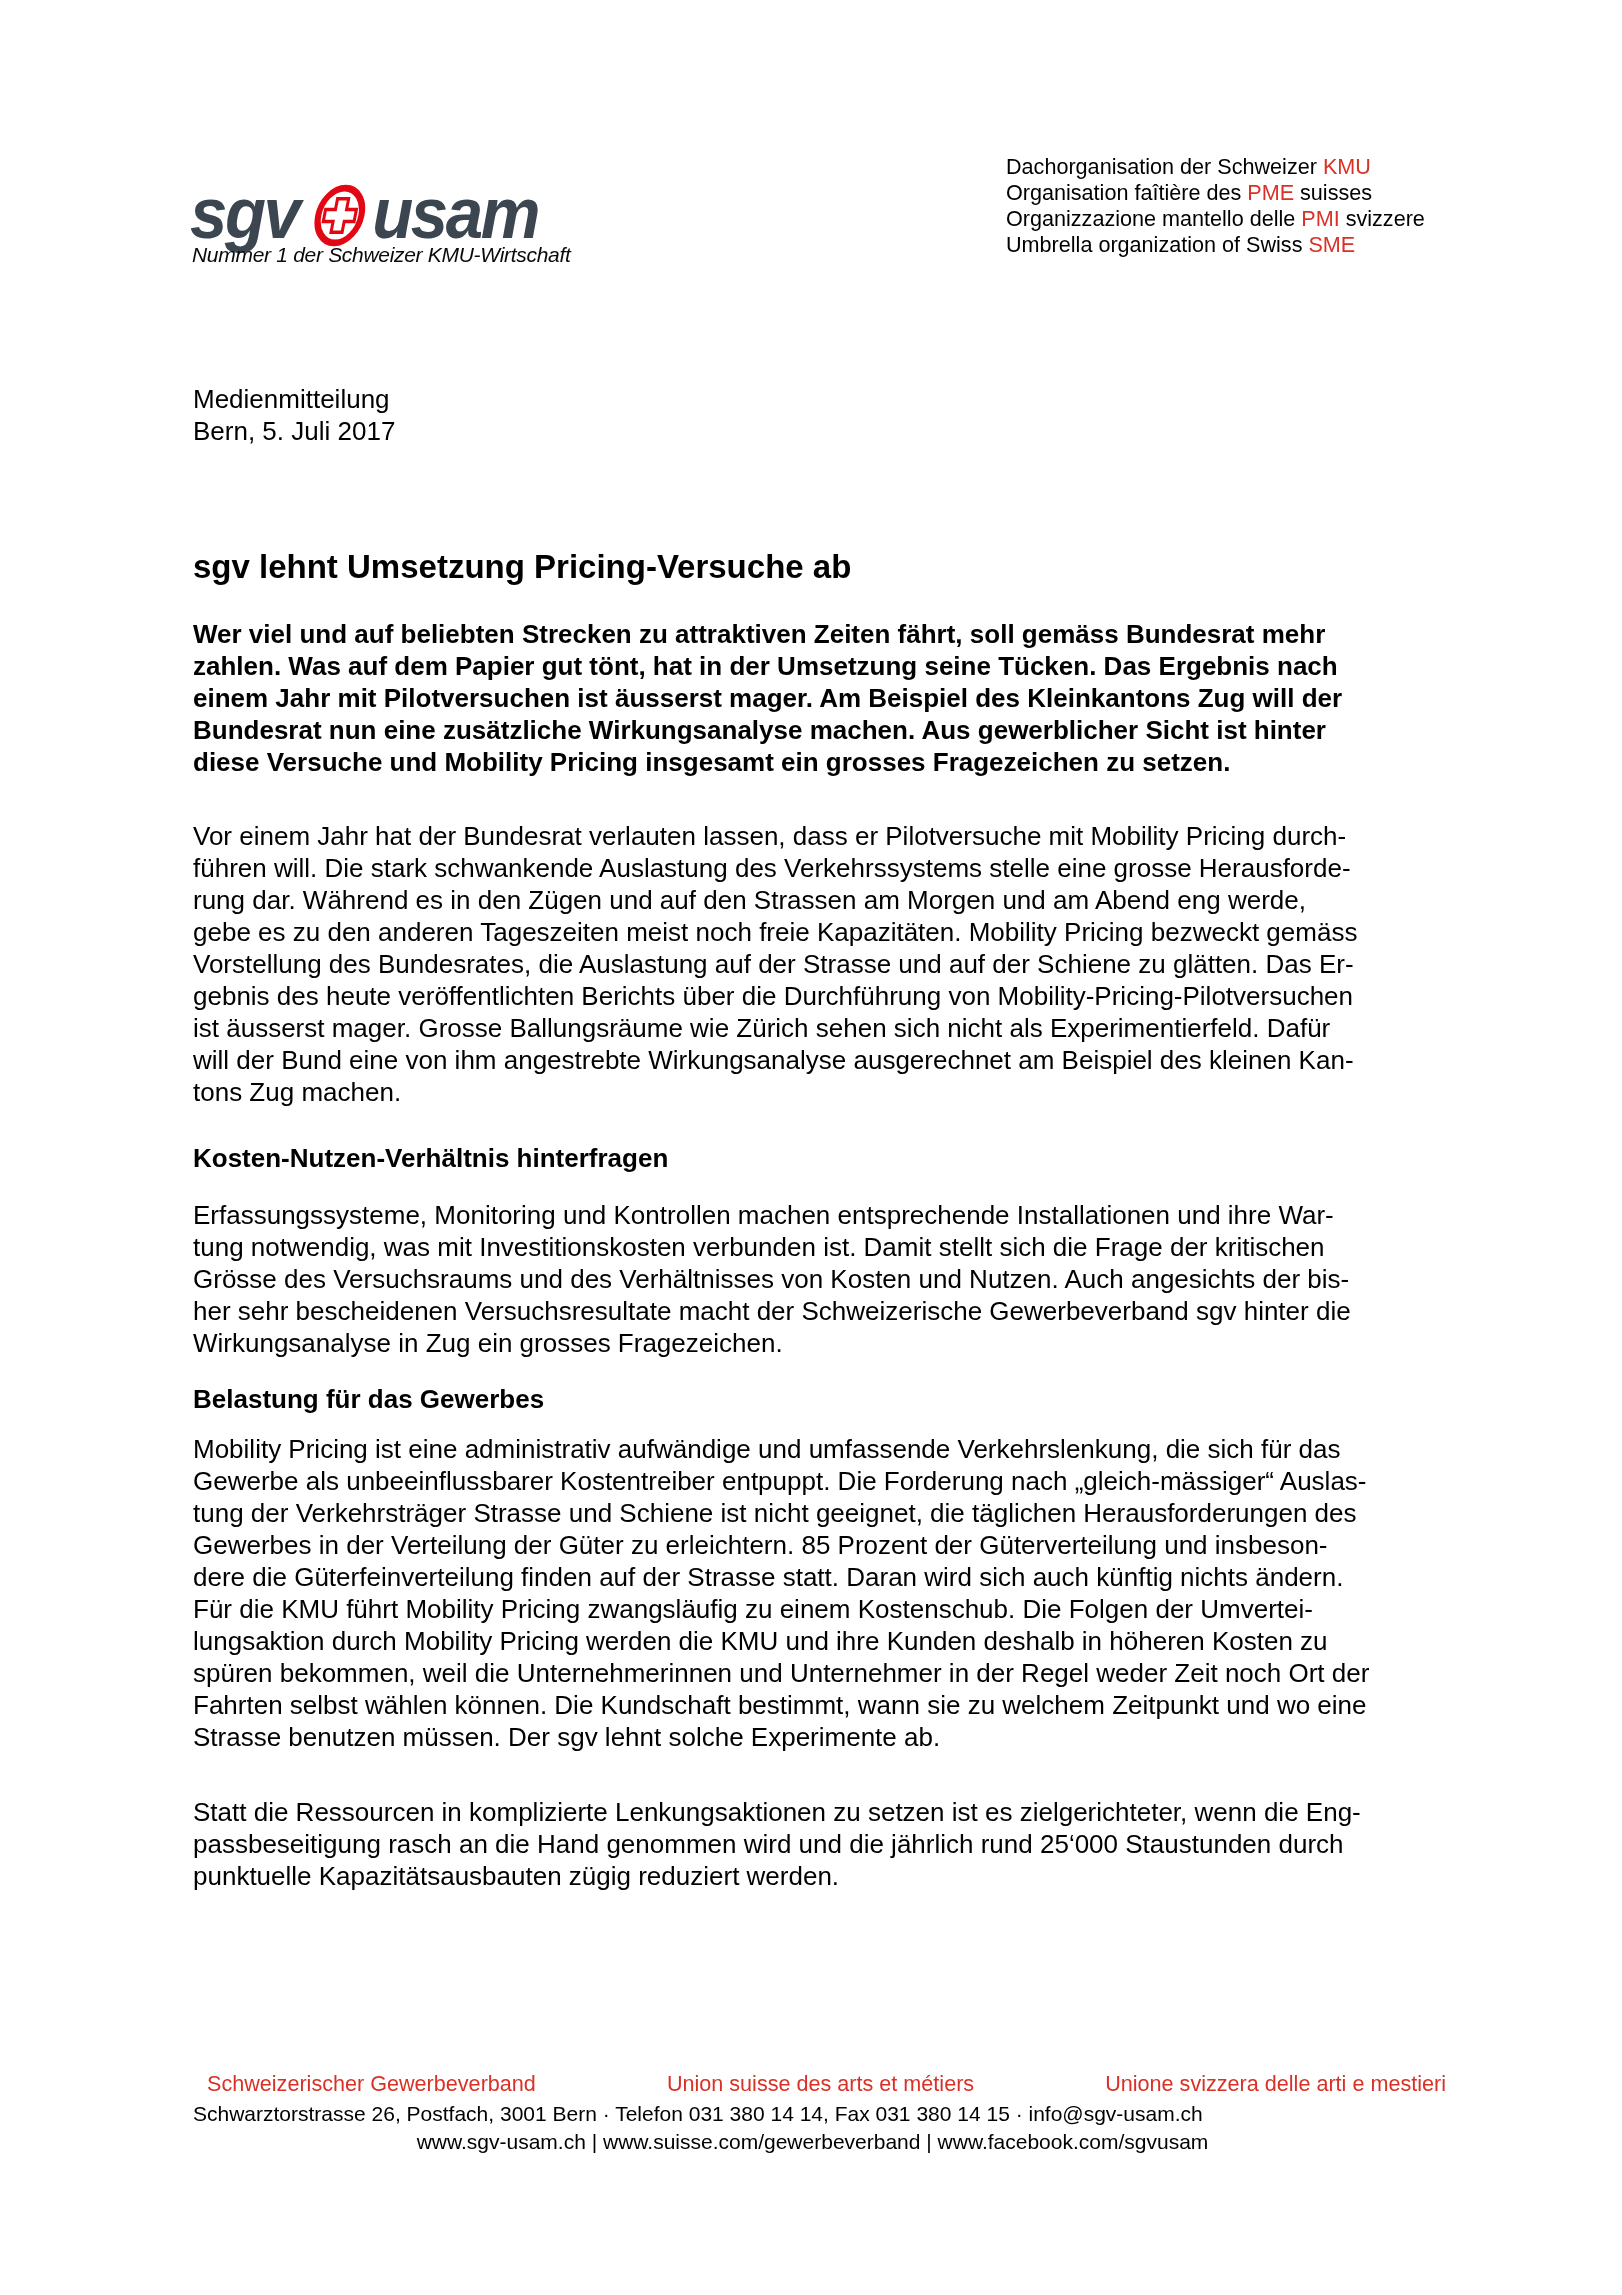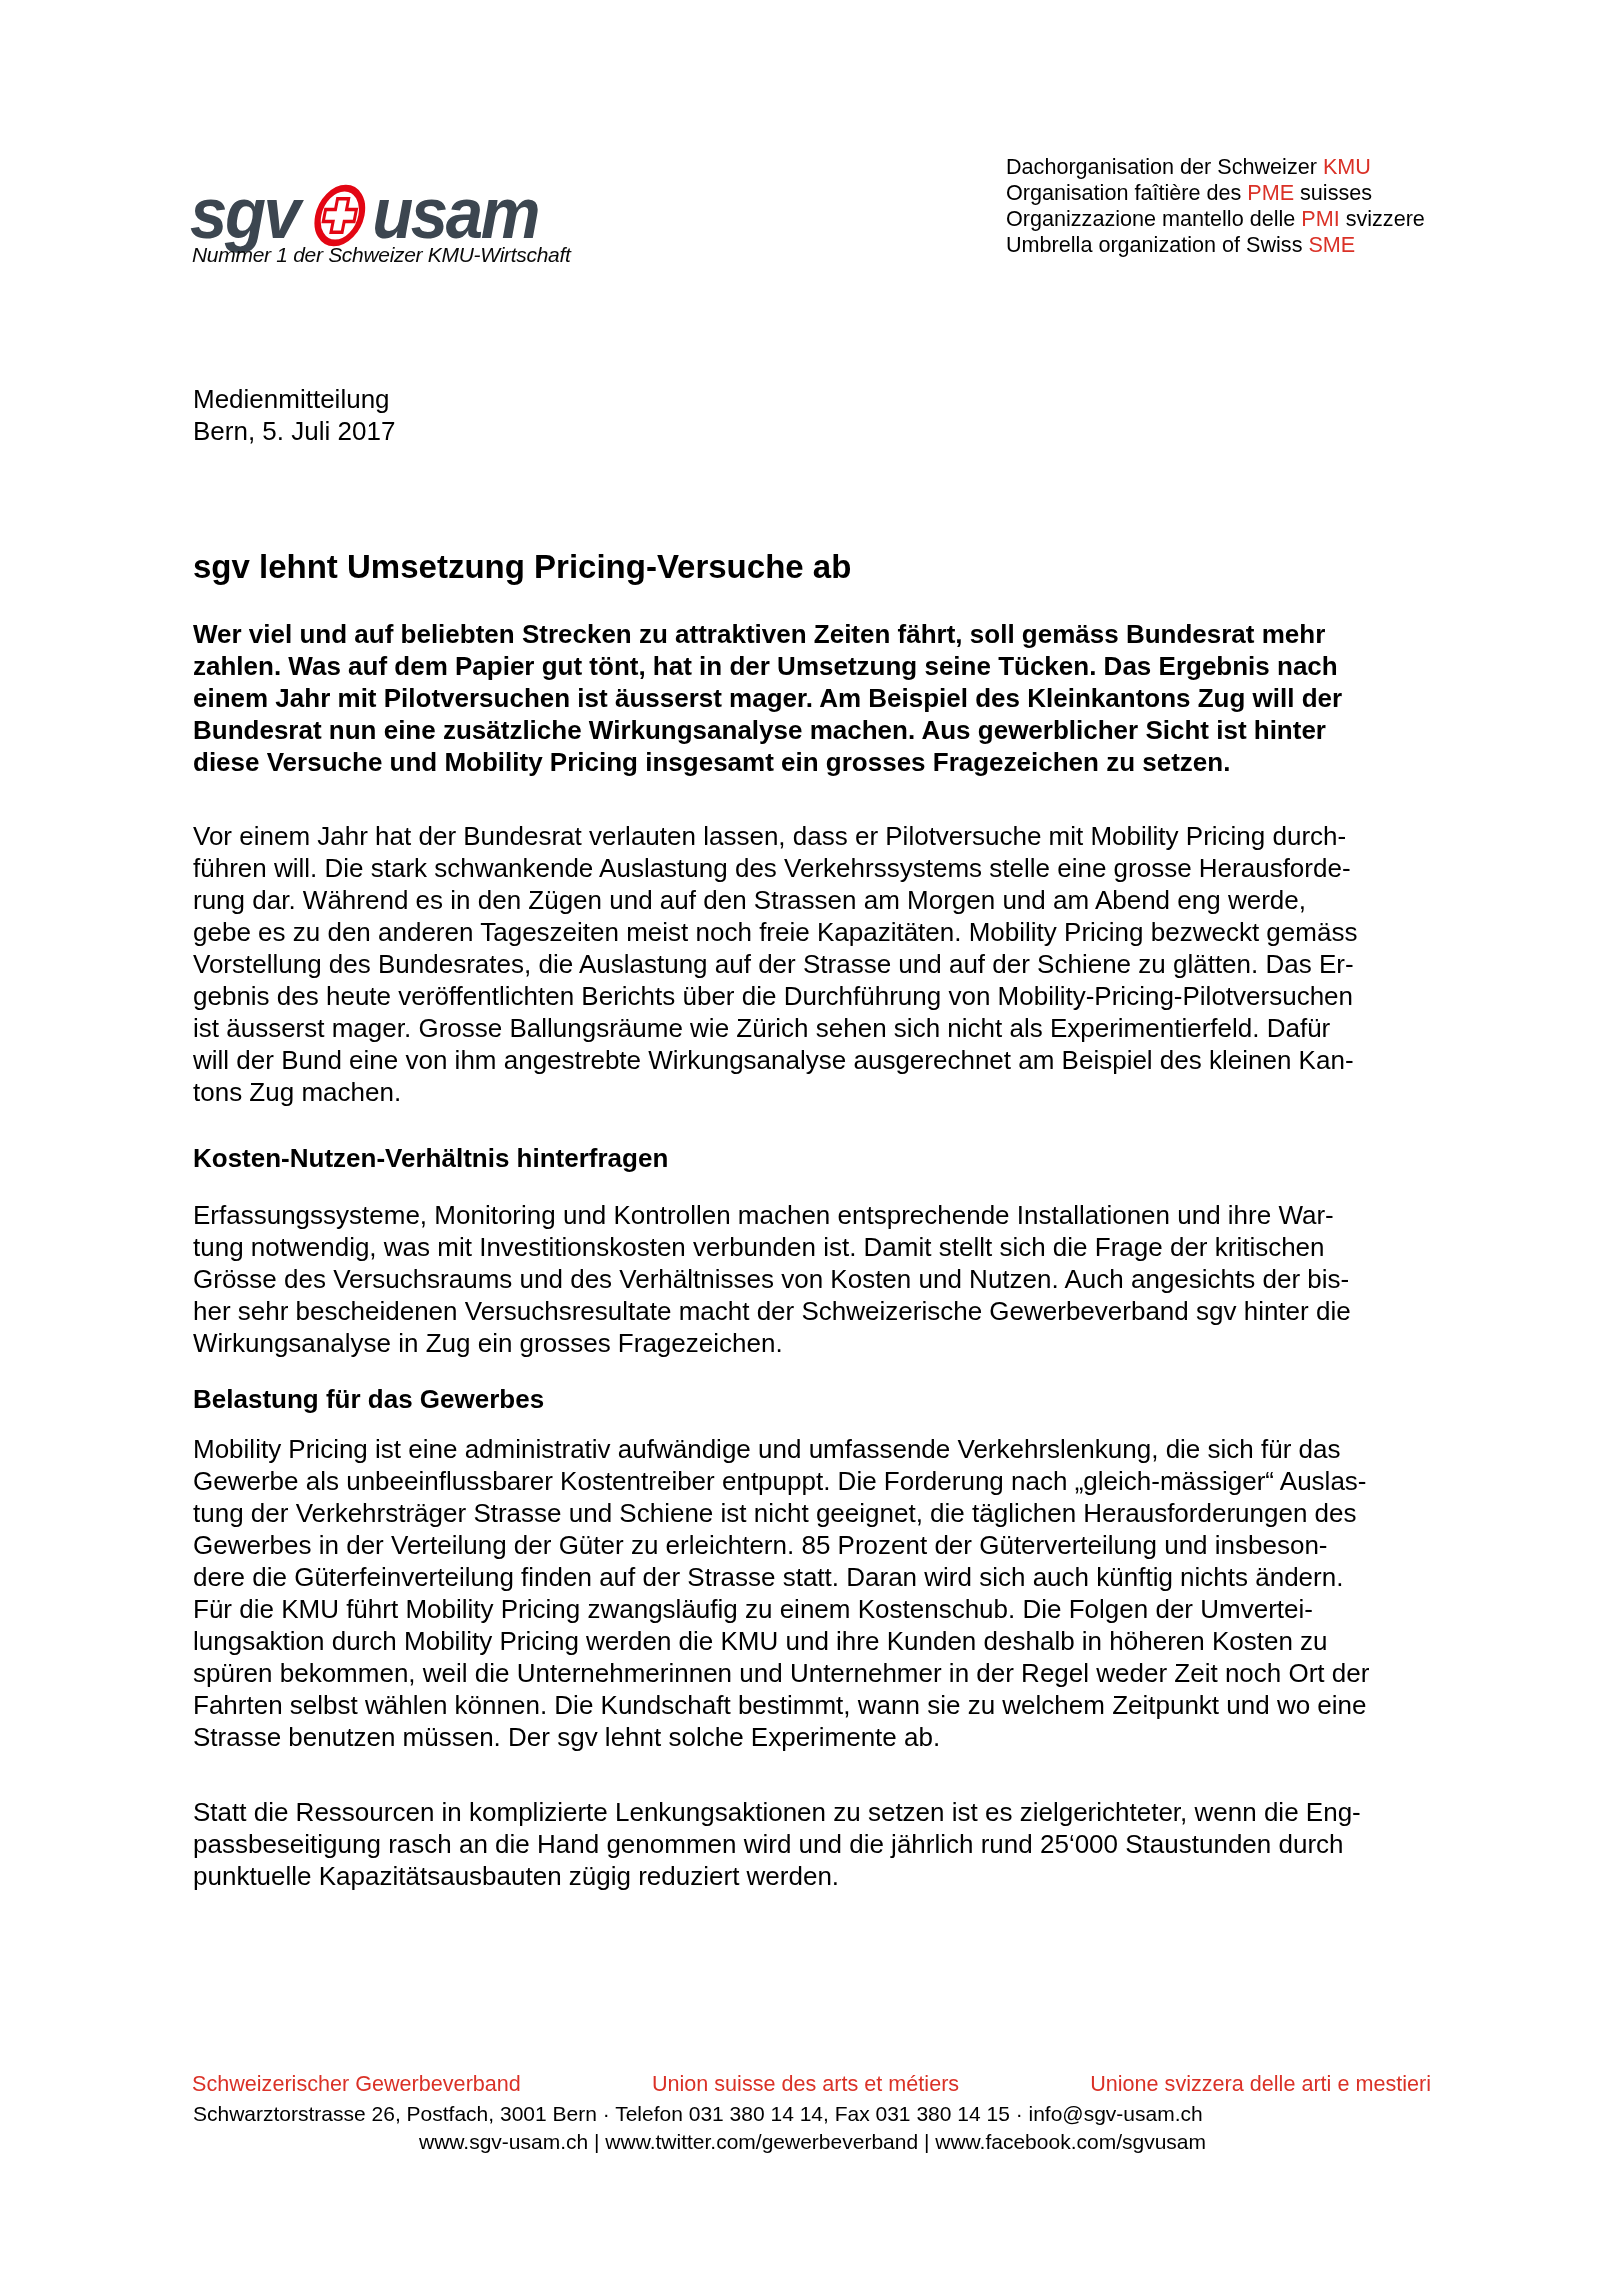--- a/index.html
+++ b/index.html
@@ -55,21 +55,21 @@
   }
   .para.bold { font-weight:bold; }
   .sec-heading {
     left:193px;
     font-size:26px; line-height:32px; font-weight:bold;
     white-space:nowrap;
   }
 
   
   .footer-orgs {
-    left:192px; top:2071px; width:1239px;
+    left:207px; top:2071px; width:1239px;
     display:flex; justify-content:space-between;
     font-size:21.6px; color:#da3127; white-space:nowrap;align-items:flex-end;
   }
   .footer-address {
     left:193px; top:2102px; width:1239px;
     font-size:21px; white-space:nowrap;
   }
   .footer-web {
     left:193px; top:2130px; width:1239px;
     text-align:center; font-size:21px; white-space:nowrap;
@@ -144,14 +144,14 @@
 <div class="abs para" style="top:1796px;">Statt die Ressourcen in komplizierte Lenkungsaktionen zu setzen ist es zielgerichteter, wenn die Eng-
 passbeseitigung rasch an die Hand genommen wird und die jährlich rund 25‘000 Staustunden durch
 punktuelle Kapazitätsausbauten zügig reduziert werden.</div>
 
 <div class="abs footer-orgs">
   <span>Schweizerischer Gewerbeverband</span>
   <span>Union suisse des arts et métiers</span>
   <span>Unione svizzera delle arti e mestieri</span>
 </div>
 <div class="abs footer-address">Schwarztorstrasse 26, Postfach, 3001 Bern  ·  Telefon 031 380 14 14, Fax 031 380 14 15  ·  info@sgv-usam.ch</div>
-<div class="abs footer-web">www.sgv-usam.ch  |  www.twitter.com/gewerbeverband  |  www.facebook.com/sgvusam</div>
+<div class="abs footer-web">www.sgv-usam.ch  |  www.suisse.com/gewerbeverband  |  www.facebook.com/sgvusam</div>
 
 
 </body></html>

